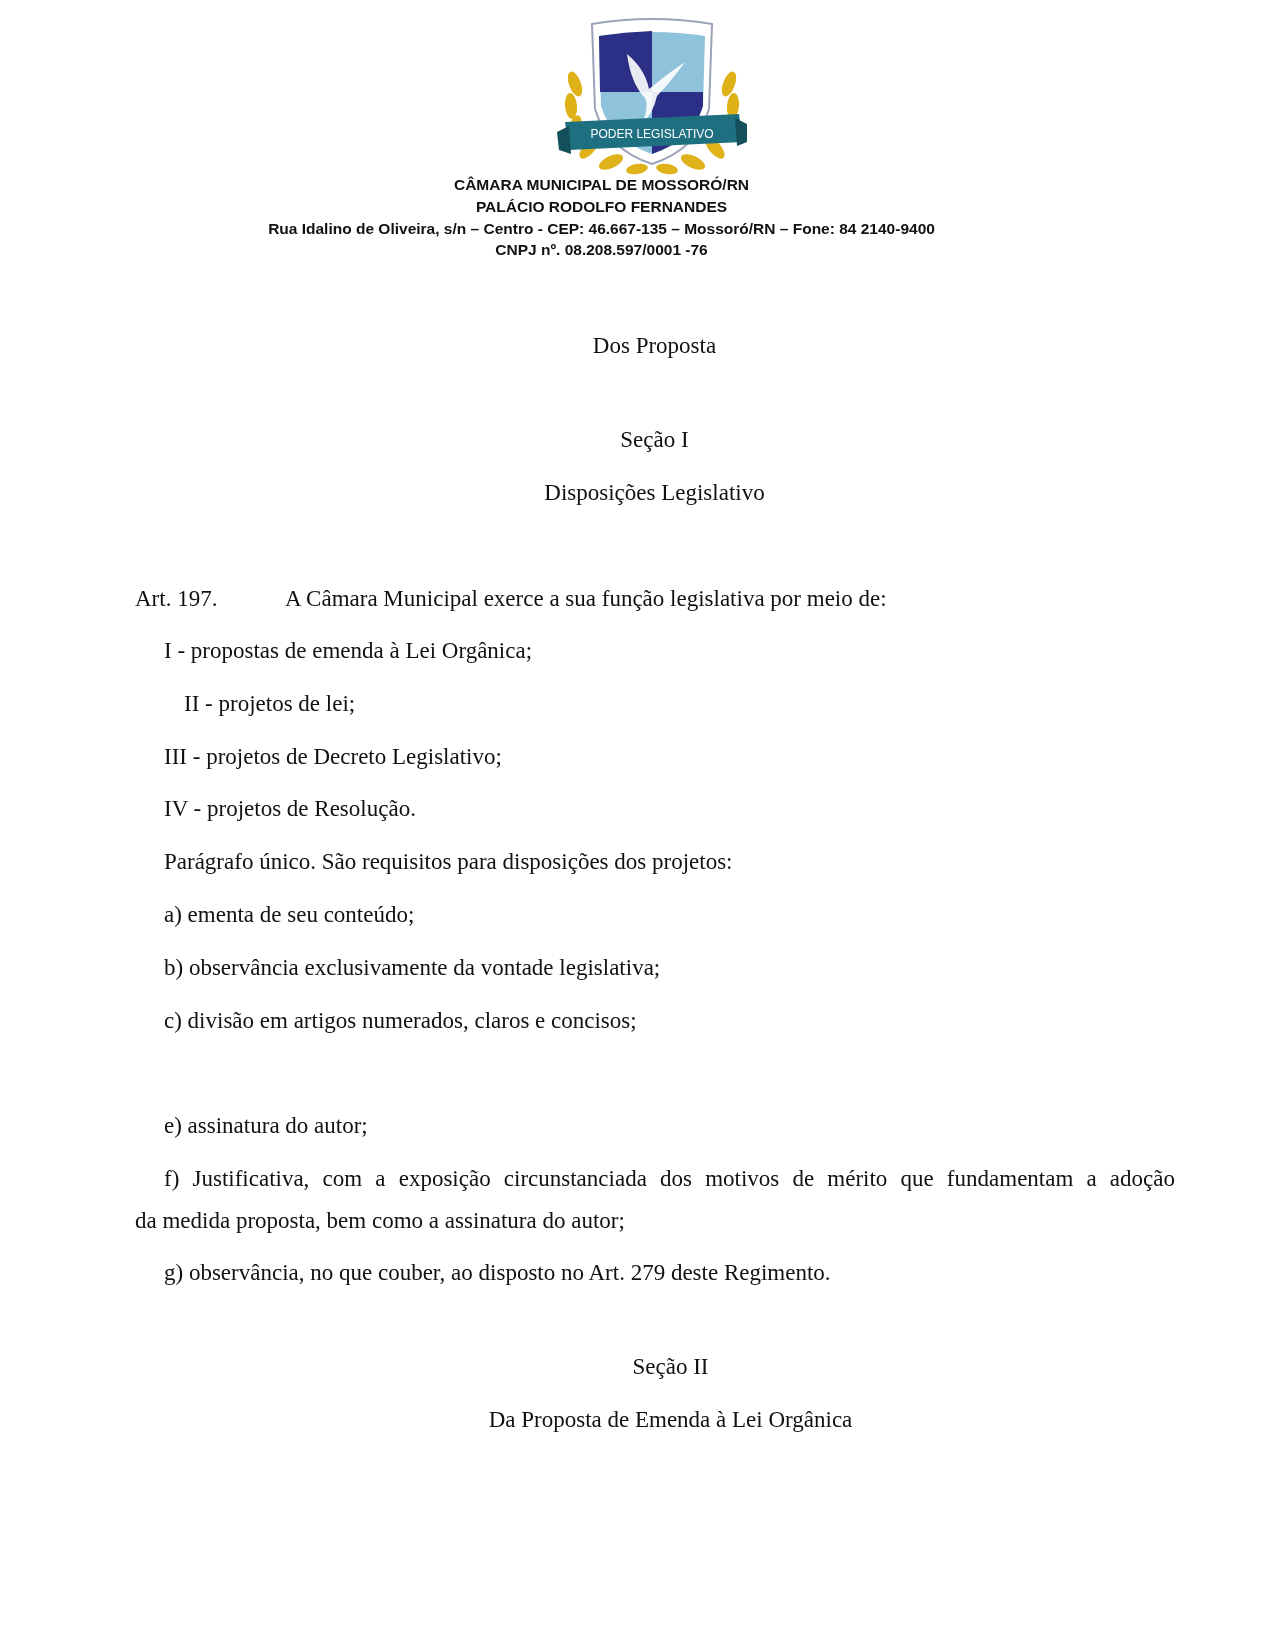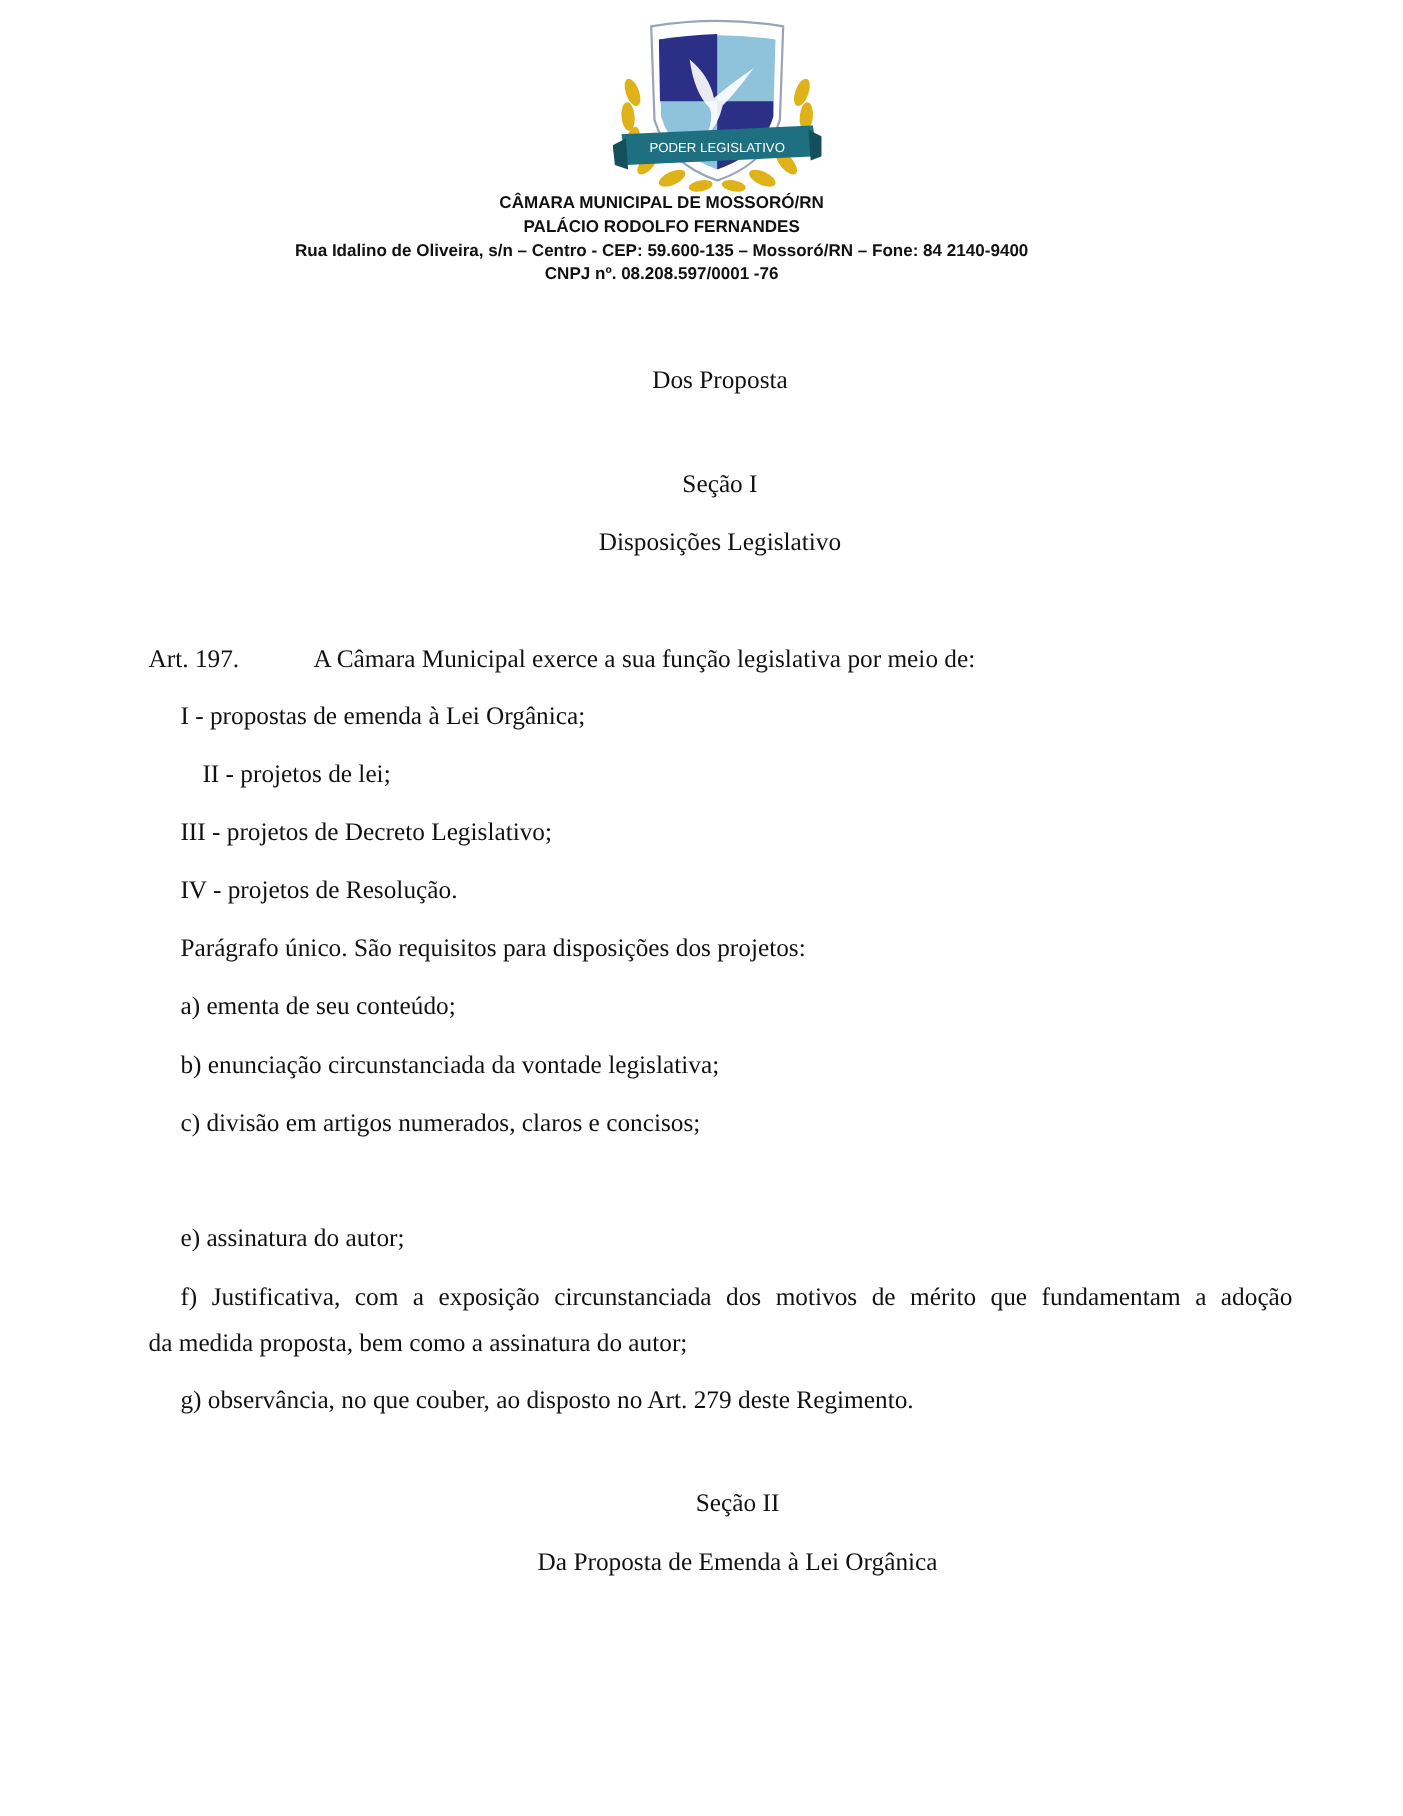--- a/index.html
+++ b/index.html
@@ -44,40 +44,40 @@
 
     <path d="M8 108 L182 100 L186 128 L12 136 Z" fill="#1e6f80"></path>
     <path d="M0 118 L12 112 L14 140 L2 136 Z" fill="#144f5c"></path>
     <path d="M190 110 L178 104 L180 132 L190 128 Z" fill="#144f5c"></path>
     <text x="95" y="124" text-anchor="middle" font-family="Liberation Sans, sans-serif" font-size="12" fill="#ffffff">PODER LEGISLATIVO</text>
     <text x="95" y="146" text-anchor="middle" font-family="Liberation Sans, sans-serif" font-size="7" fill="#ffffff">1870</text>
   </svg>
 
   <div class="hdr" style="top:176px;">CÂMARA MUNICIPAL DE MOSSORÓ/RN</div>
   <div class="hdr" style="top:198px;">PALÁCIO RODOLFO FERNANDES</div>
-  <div class="hdr" style="top:220px;">Rua Idalino de Oliveira, s/n – Centro - CEP: 59.600-135 – Mossoró/RN – Fone: 84 2140-9400</div>
+  <div class="hdr" style="top:220px;">Rua Idalino de Oliveira, s/n – Centro - CEP: 46.667-135 – Mossoró/RN – Fone: 84 2140-9400</div>
   <div class="hdr" style="top:241px;">CNPJ nº.  08.208.597/0001 -76</div>
 
   <div class="center serif" style="top:333px;">Dos Proposta</div>
 
   <div class="center serif" style="top:427px;">Seção I</div>
   <div class="center serif" style="top:480px;">Disposições Legislativo</div>
 
   <div class="line serif" style="left:118px; top:586px;">Art. 197.</div>
   <div class="line serif" style="left:268px; top:586px;">A Câmara Municipal exerce a sua função legislativa por meio de:</div>
 
   <div class="line serif" style="left:147px; top:638px;">I - propostas de emenda à Lei Orgânica;</div>
   <div class="line serif" style="left:147px; top:691px;margin-left:20px;">II - projetos de lei;</div>
   <div class="line serif" style="left:147px; top:744px;">III - projetos de Decreto Legislativo;</div>
   <div class="line serif" style="left:147px; top:796px;">IV - projetos de Resolução.</div>
 
   <div class="line serif" style="left:147px; top:849px;">Parágrafo único. São requisitos para disposições dos projetos:</div>
 
   <div class="line serif" style="left:147px; top:902px;">a) ementa de seu conteúdo;</div>
-  <div class="line serif" style="left:147px; top:955px;">b) enunciação circunstanciada da vontade legislativa;</div>
+  <div class="line serif" style="left:147px; top:955px;">b) observância exclusivamente da vontade legislativa;</div>
   <div class="line serif" style="left:147px; top:1008px;">c) divisão em artigos numerados, claros e concisos;</div>
   <div class="line serif" style="left:147px; top:1113px;">e) assinatura do autor;</div>
 
   <div class="justify serif" style="left:147px; width:1011px; top:1166px;">f) Justificativa, com a exposição circunstanciada dos motivos de mérito que fundamentam a adoção</div>
   <div class="line serif" style="left:118px; top:1208px;">da medida proposta, bem como a assinatura do autor;</div>
 
   <div class="line serif" style="left:147px; top:1260px;">g) observância, no que couber, ao disposto no Art. 279 deste Regimento.</div>
 
   <div class="center serif" style="top:1354px; left:16px;">Seção II</div>
   <div class="center serif" style="top:1407px; left:16px;">Da Proposta de Emenda à Lei Orgânica</div>

